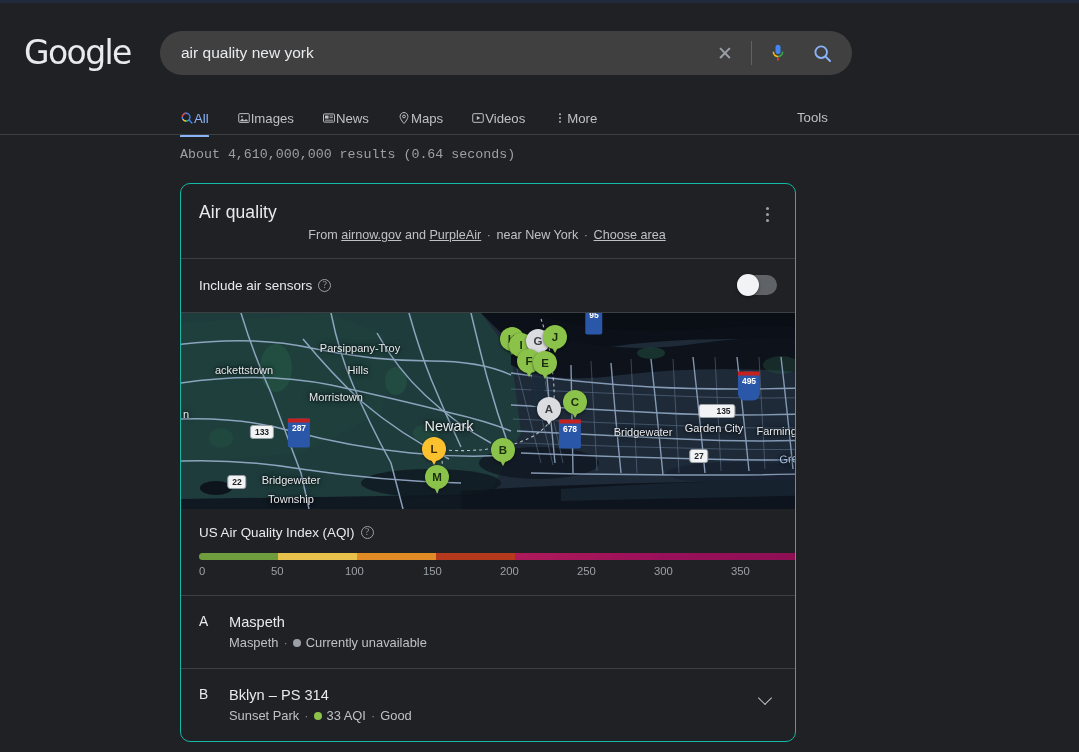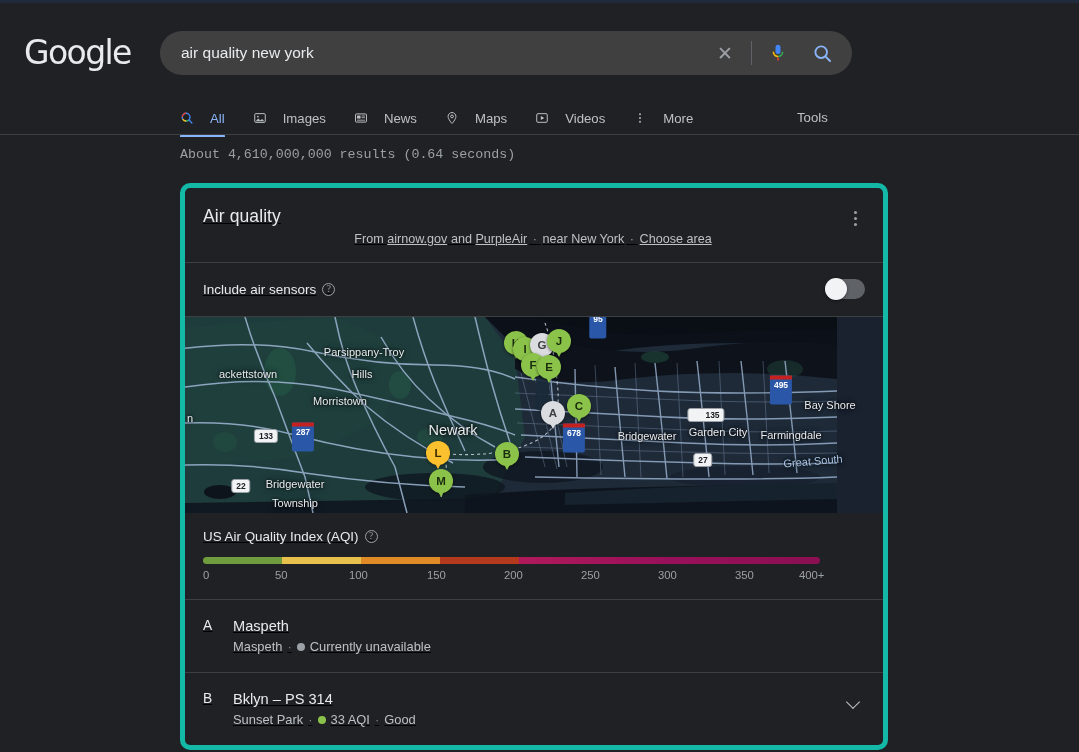--- a/index.html
+++ b/index.html
@@ -77,21 +77,21 @@
     font-family: "Liberation Sans", sans-serif; font-weight: 300;
   }
 
   
   .tabs {
     position: absolute; left: 180px; top: 96px;
     height: 38px;
     display: flex; align-items: center; gap: 0px;
   }
   .tab {
-    display: flex; align-items: center; gap: 16px;
+    display: flex; align-items: center; gap: 0;
     height: 38px;
     padding: 0 14px 0 0;
     margin-right: 14px;
     color: #bdc1c6;
     font-size: 13.2px;
     cursor: pointer;
     position: relative;
   }
   .tab:first-child { padding-left: 0; }
   .tab.active { color: #8ab4f8; }
@@ -110,26 +110,25 @@
   }
 
   
   .results-stats {
     position: absolute; left: 180px; top: 147px;
     color: #9aa0a6; font-size: 13.3px; font-family: Liberation Mono, monospace;
   }
 
   .aq-card {
     position: absolute; left: 180px; top: 183px;
-    width: 708px;
+    width: 616px;
     background: #202124;
-    border: 5px solid #14b8a6;
+    border: 1px solid #14b8a6;
     border-radius: 10px;
     overflow: hidden;
-    text-decoration: underline;
   }
 
   .aq-head {
     position: relative;
     padding: 18px 20px 16px 18px;
     border-bottom: 1px solid #3c4043;
   }
   .aq-title {
     color: #e8eaed;
     font-size: 17.5px;
@@ -577,22 +576,22 @@
     <div class="map-label" style="left:645px; top:88px;">Bay Shore</div>
     <div class="map-label" style="left:110px; top:167px;">Bridgewater</div>
     <div class="map-label" style="left:110px; top:186px;">Township</div>
     <div class="map-label water" style="left:628px; top:144px; transform:translate(-50%,-50%) rotate(-5deg);">Great South</div>
 
     <div class="shield" style="left:81px;  top:119px;">133</div>
     <div class="shield" style="left:56px;  top:169px;">22</div>
     <div class="shield interstate" style="left:118px; top:120px;">287</div>
     <div class="shield interstate" style="left:413px; top:7px;">95</div>
     <div class="shield interstate" style="left:389px; top:121px;">678</div>
-    <div class="shield interstate" style="left:596px; top:73px;">495</div>
-    <div class="shield" style="left:521px; top:98px;padding-left:17px;">135</div>
+    <div class="shield interstate" style="left:568px; top:73px;border-radius:7px;">495</div>
+    <div class="shield" style="left:536px; top:98px;padding-left:17px;">135</div>
     <div class="shield" style="left:518px; top:143px;">27</div>
 
     <div class="pin green" style="left:331px; top:46px;">
         <div class="body">
           <span>K</span>
         </div>
       </div>
     <div class="pin green" style="left:340px; top:52px;">
         <div class="body">
           <span>I</span>

